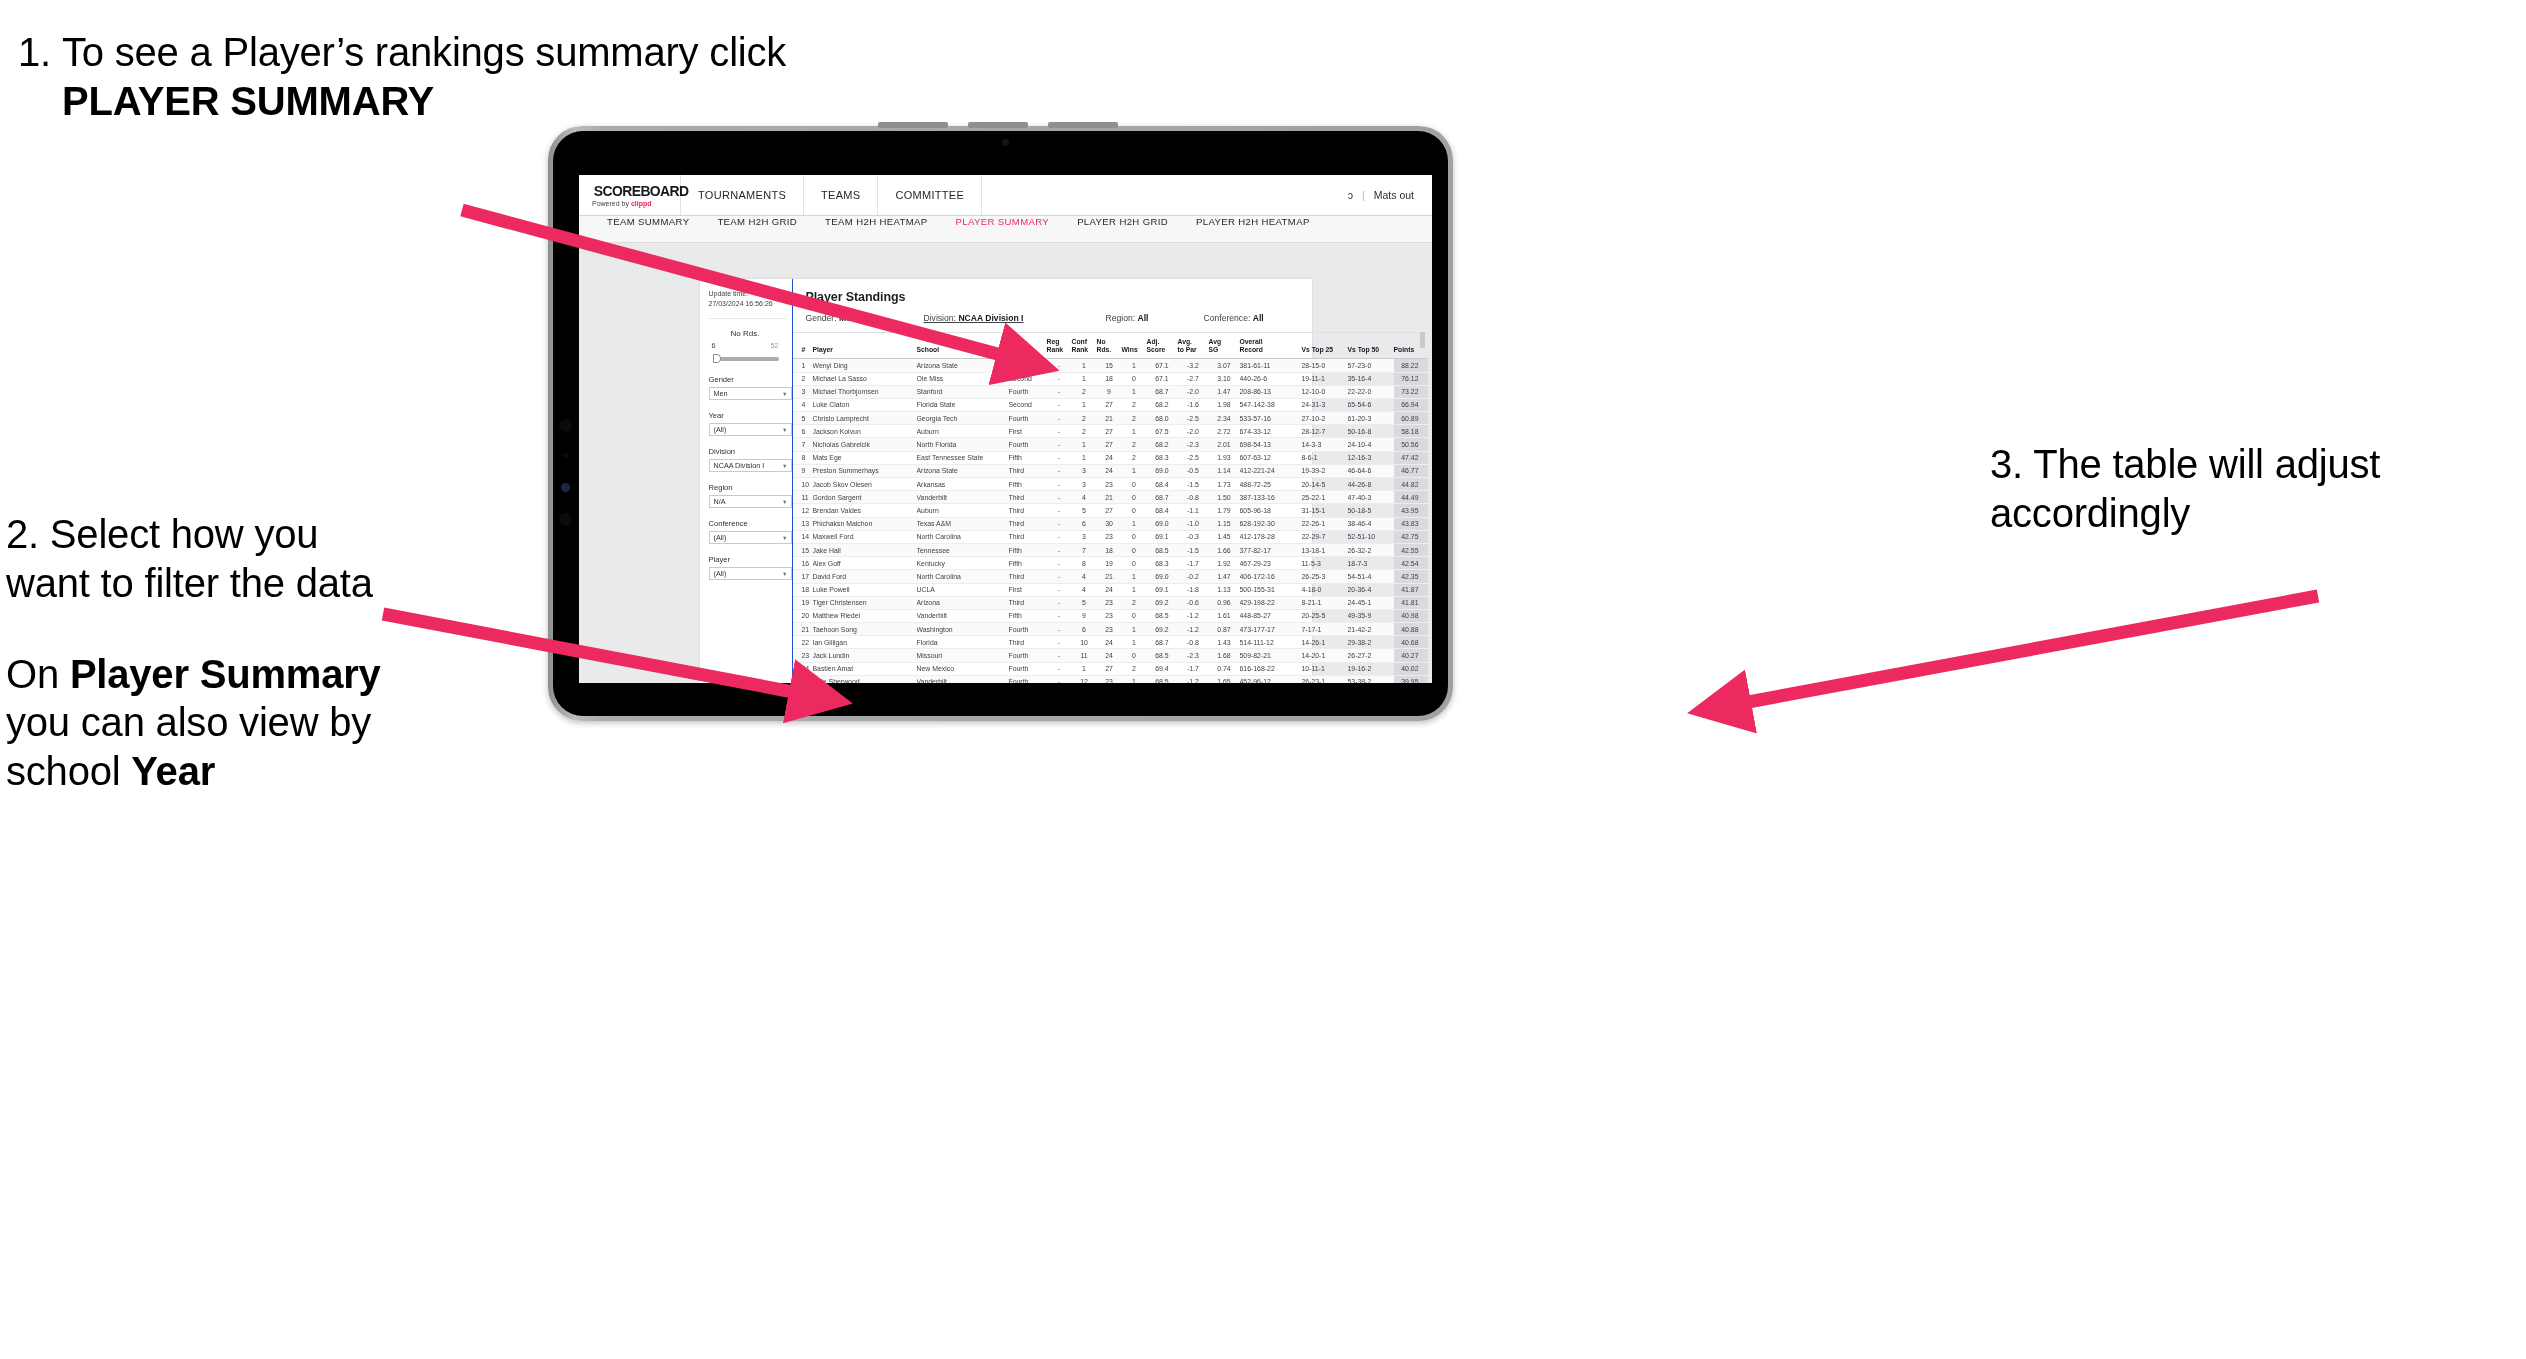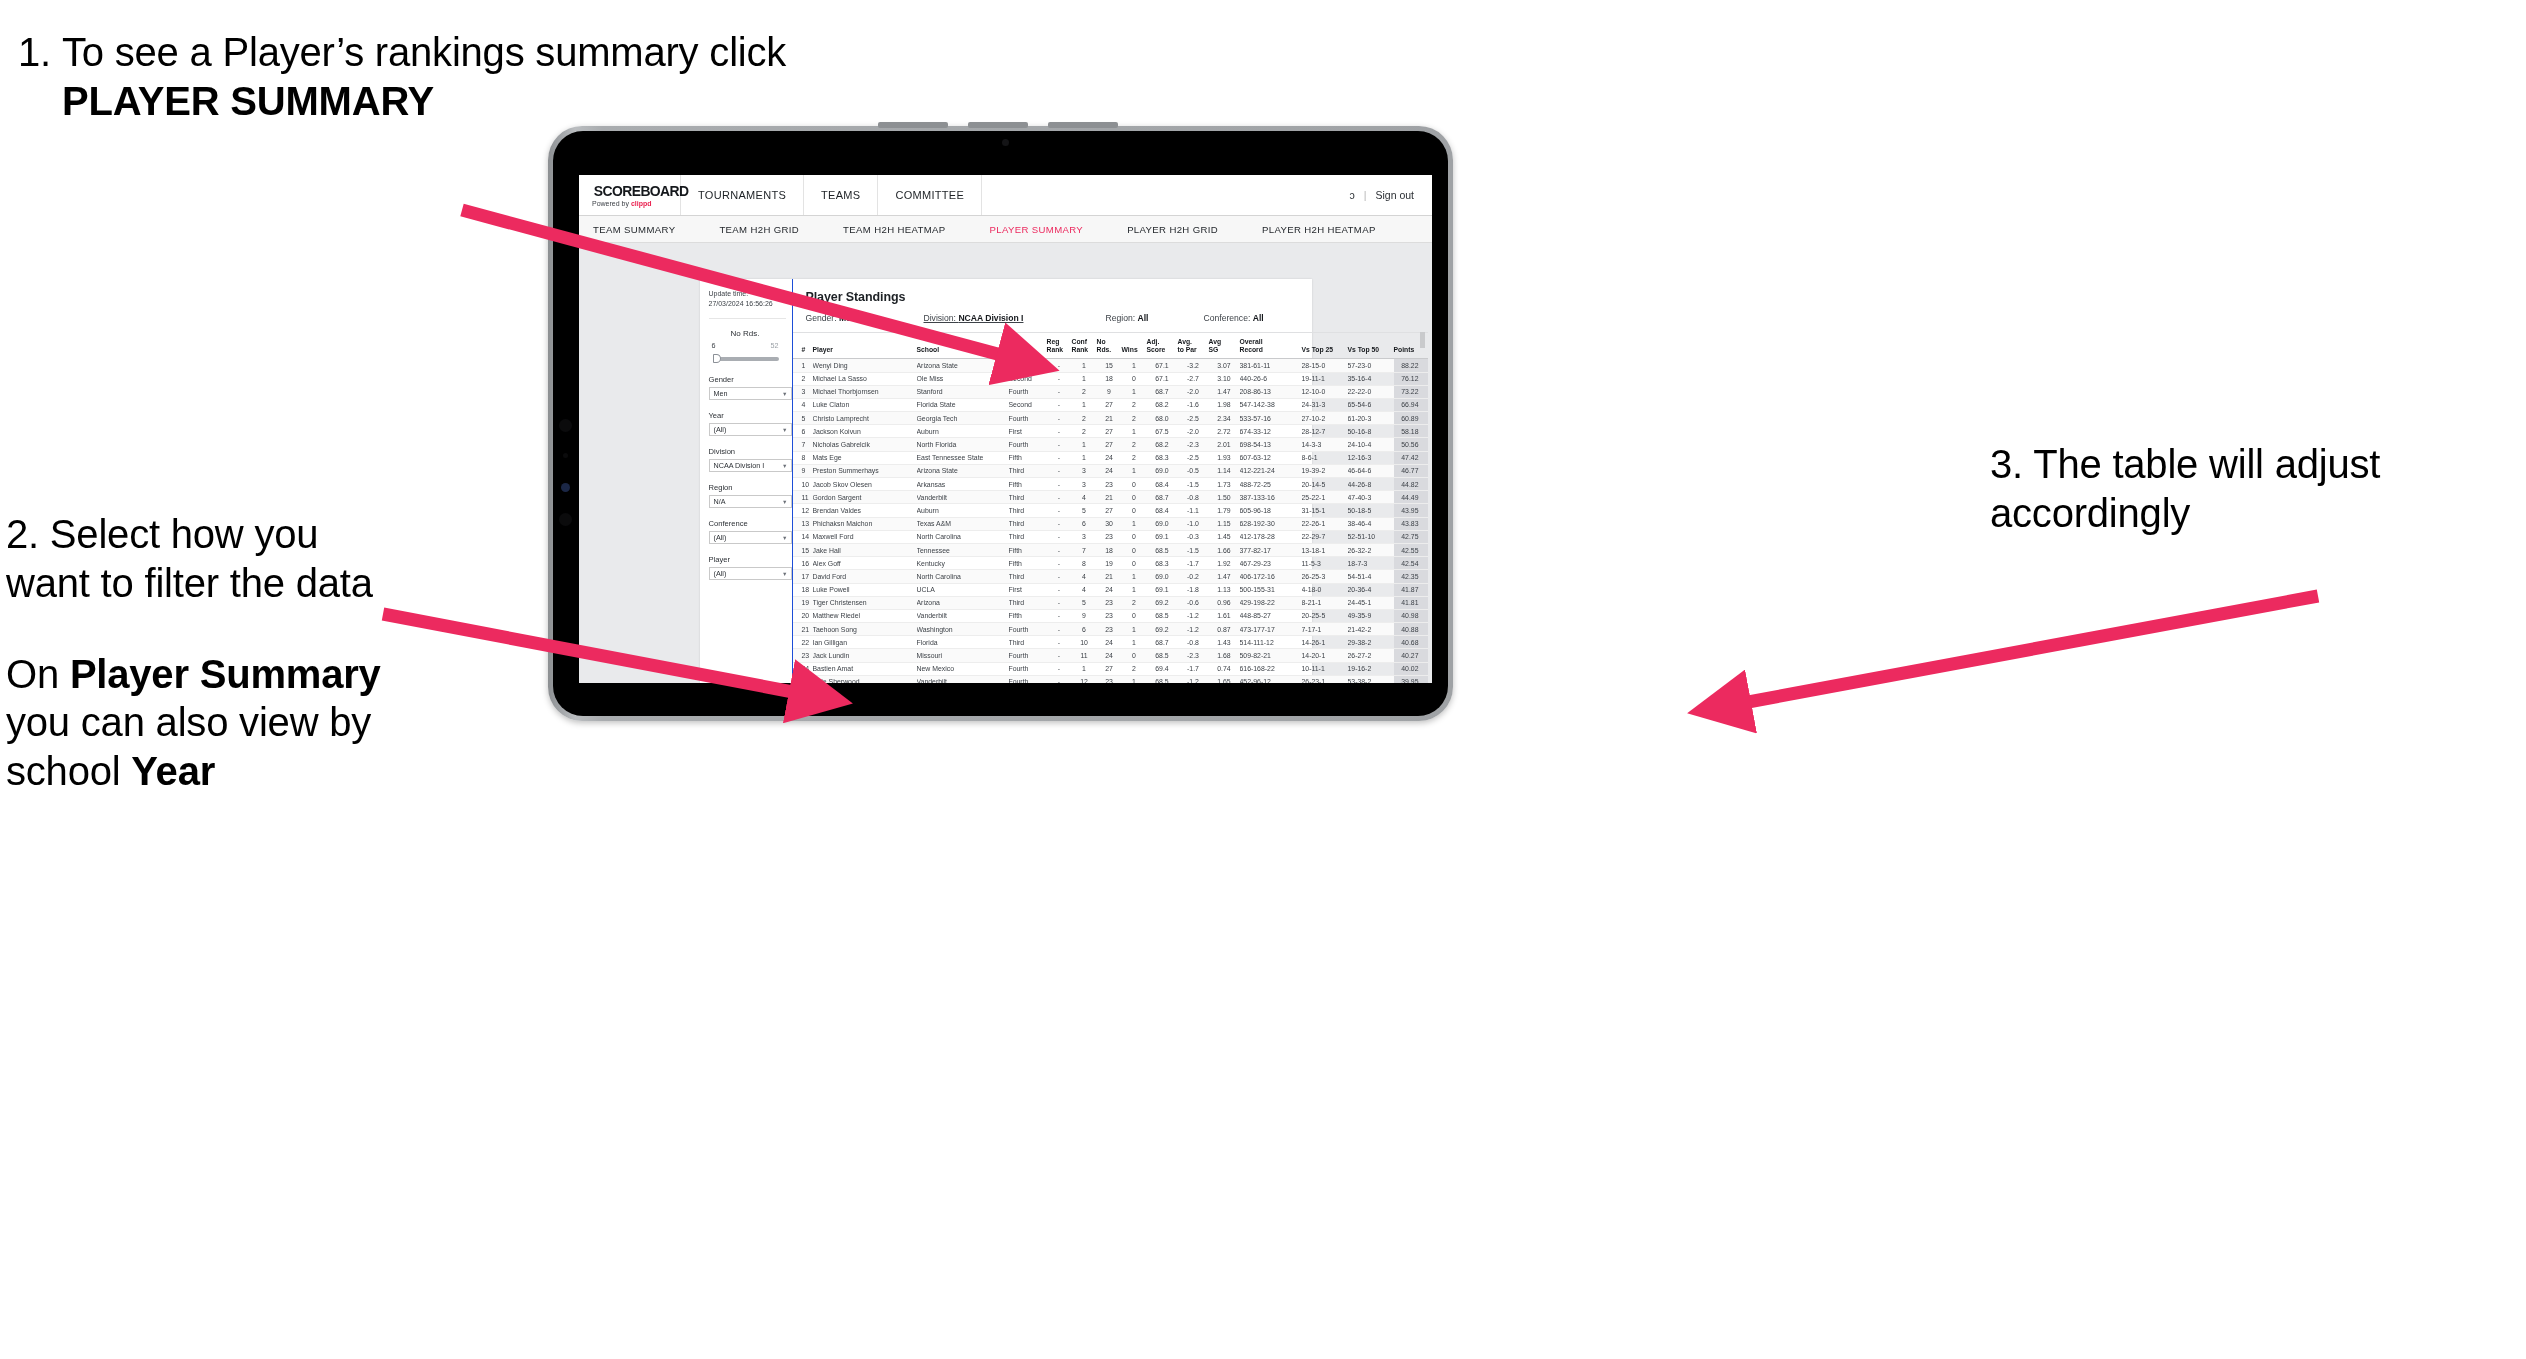--- a/index.html
+++ b/index.html
@@ -70,21 +70,21 @@
   #brand .sub { font-size:7px; color:#3b3f45; margin-top:1px; }
   #brand .sub i { color:#ea1f4e; font-style:normal; font-weight:600; }
   .topnav-item { display:flex; align-items:center; padding:0 17px; font-size:11px;
                  color:#1d2125; letter-spacing:.3px; border-right:1px solid #e3e3e3; white-space:nowrap;}
   #topnav-right { margin-left:auto; display:flex; align-items:center; gap:9px; padding-right:18px;
                   font-size:10.5px; color:#2a2e33; }
   #topnav-right .divider { color:#b7b7b7; }
 
   
   #subnav { height: 27px; background:#f7f7f7; border-bottom:1px solid #dcdcdc;
-            display:flex; align-items:center; gap: 16px; }
+            display:flex; padding-left: 14px; gap: 0px; }
   .subnav-item { font-size:9.6px; letter-spacing:.35px; color:#24282d; padding:0 14px; white-space:nowrap;}
   .subnav-item.active { color:#ec2a5f; }
 
   
   #canvas { background:#e9eaec; height: 440px; padding-top: 36px; display:flex; justify-content:center; }
   #viz { width: 612px; background:#fff; box-shadow:0 0 2px rgba(0,0,0,.12); display:flex; }
 
   
   #filters { width: 104px; border-right:1px solid #1d4ed8; padding: 10px 0 0 9px; }
   #update-time { font-size:7px; color:#3d4248; line-height:1.45; padding-right:6px; }
@@ -180,21 +180,21 @@
           <div id="brand">
             <div class="logo">SCOREBOARD</div>
             <div class="sub"><span>Powered by </span><i>clippd</i></div>
           </div>
           <div class="topnav-item">TOURNAMENTS</div>
           <div class="topnav-item">TEAMS</div>
           <div class="topnav-item">COMMITTEE</div>
           <div id="topnav-right">
             <span>ɔ</span>
             <span class="divider">|</span>
-            <span>Sign out</span>
+            <span>Mats out</span>
           </div>
         </div>
 
         <div id="subnav">
           <div class="subnav-item">TEAM SUMMARY</div>
           <div class="subnav-item">TEAM H2H GRID</div>
           <div class="subnav-item">TEAM H2H HEATMAP</div>
           <div class="subnav-item active">PLAYER SUMMARY</div>
           <div class="subnav-item">PLAYER H2H GRID</div>
           <div class="subnav-item">PLAYER H2H HEATMAP</div>

